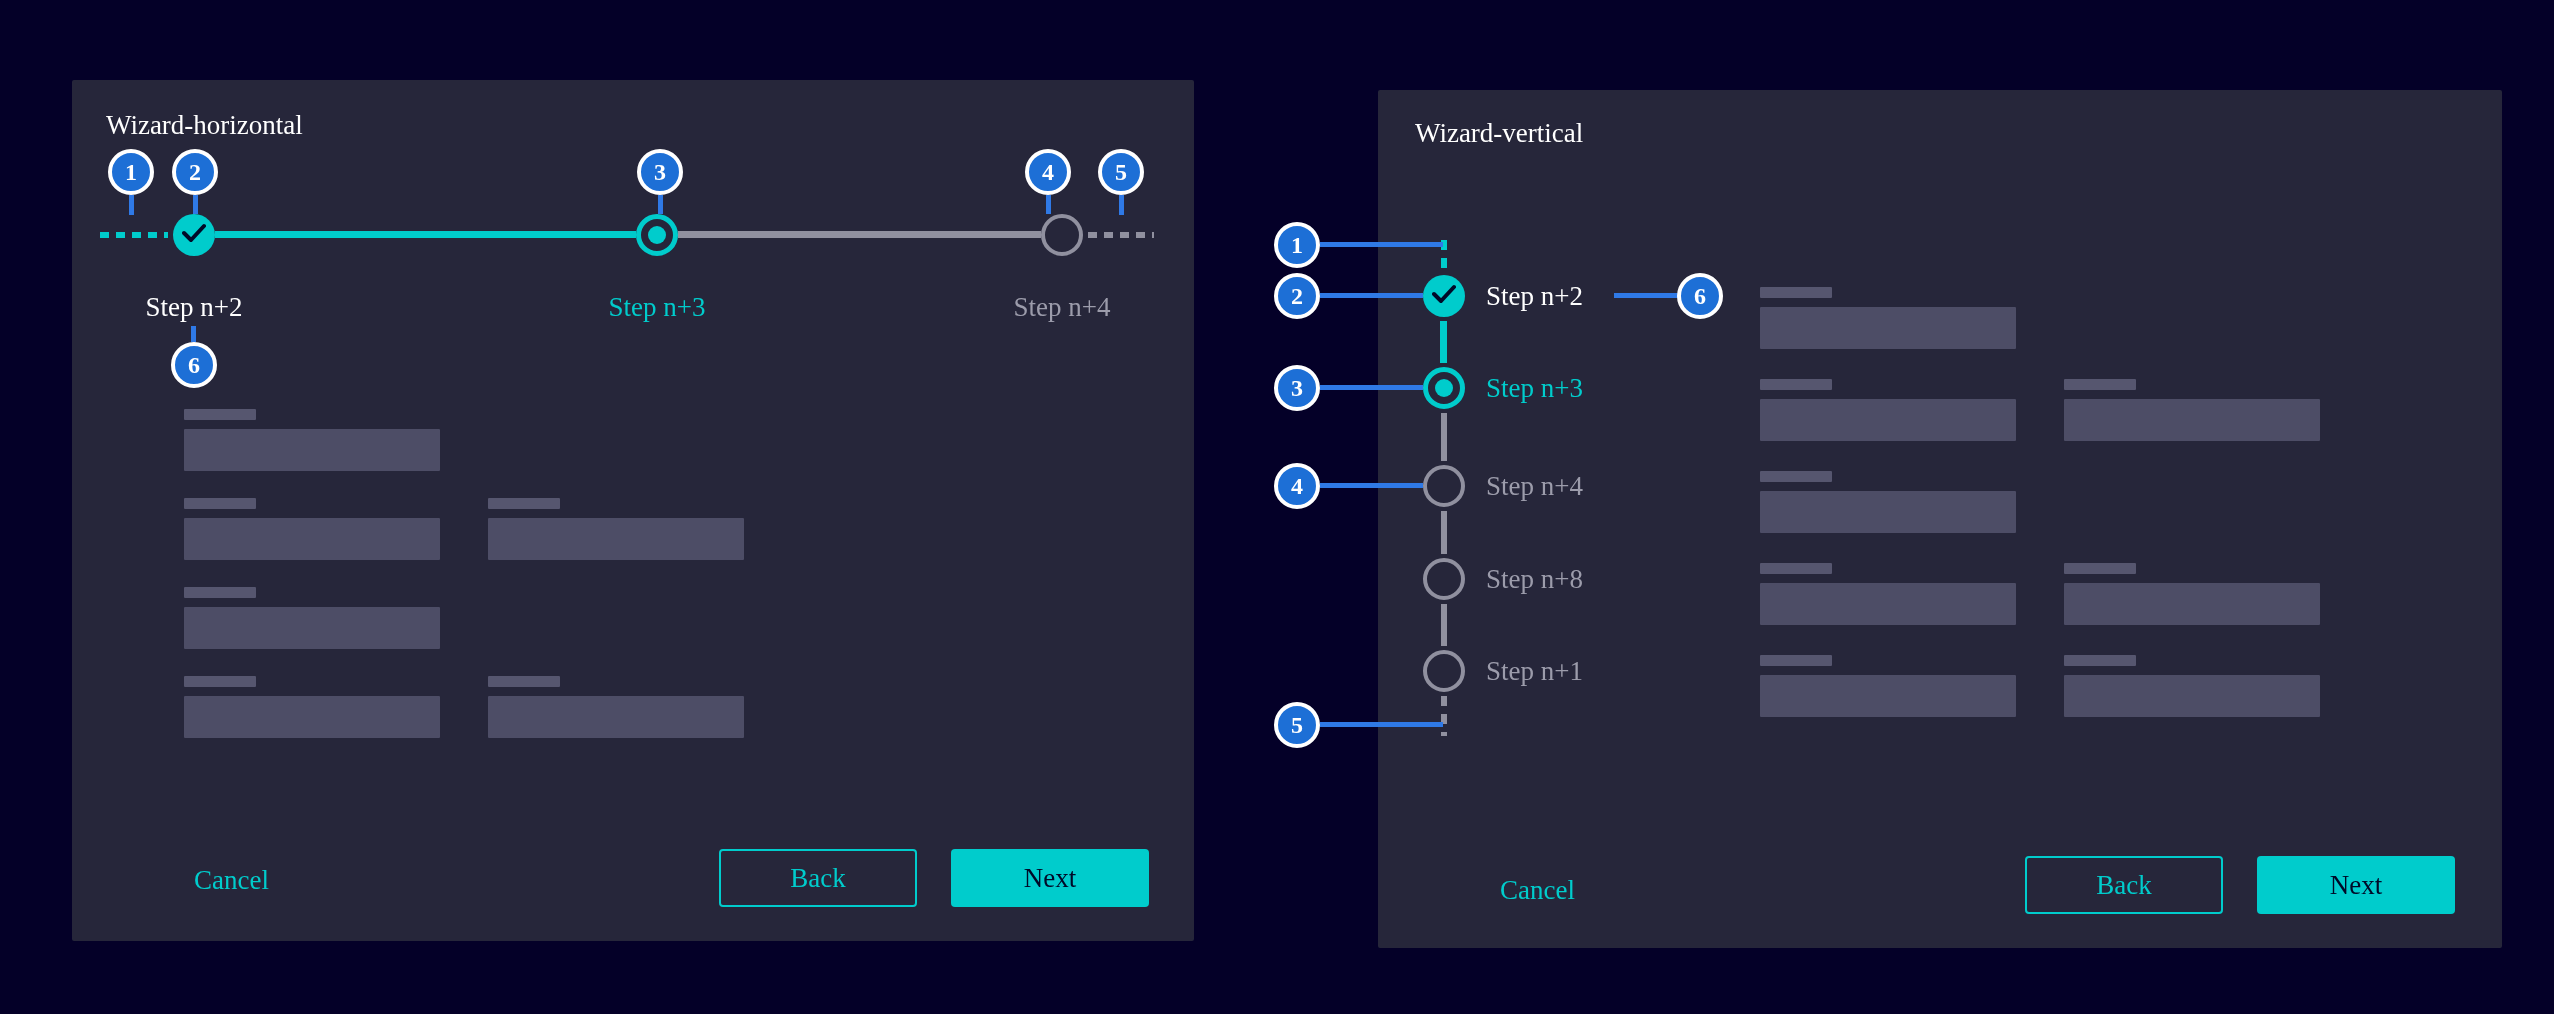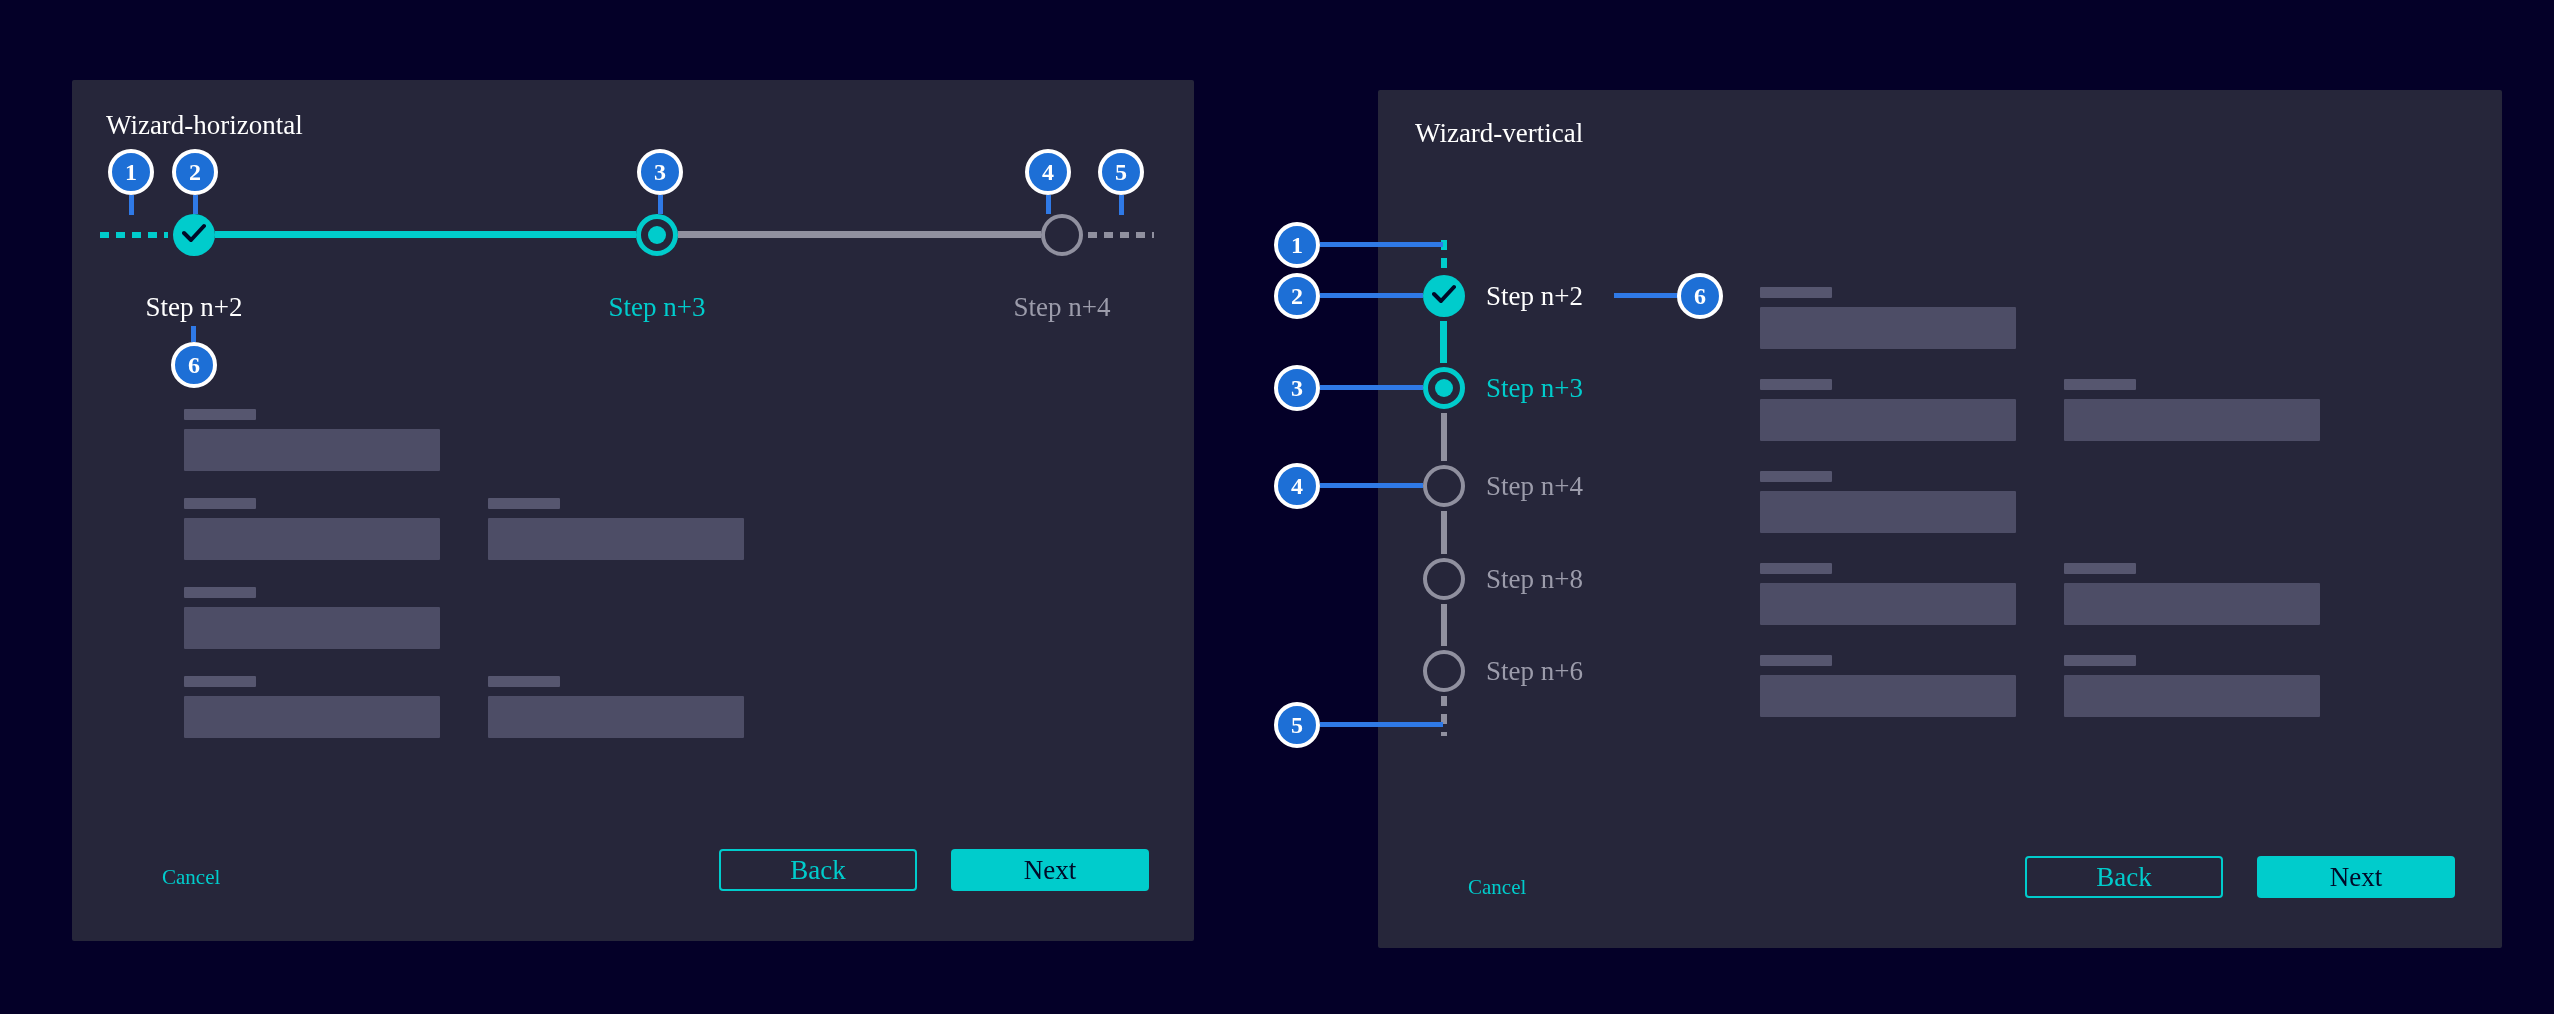--- a/index.html
+++ b/index.html
@@ -37,22 +37,22 @@
   .step-label.v{line-height:42px;}
   .step-label.completed{color:var(--text-white,#fff);}
   .step-label.current{color:var(--accent-teal,#0cc);}
   .step-label.upcoming{color:var(--inactive-text,#9c9cab);}
 
   
   .skel-label{position:absolute;width:72px;height:11px;border-radius:1px;background:var(--skeleton-label,#56566f);}
   .skel-bar{position:absolute;width:256px;height:42px;border-radius:1px;background:var(--skeleton-bar,#4d4d66);}
 
   
-  .cancel-link{position:absolute;color:var(--accent-teal,#0cc);font-size:21px;cursor:pointer;}
-  .btn{position:absolute;width:198px;height:42px;border-radius:4px;box-sizing:border-box;
+  .cancel-link{position:absolute;color:var(--accent-teal,#0cc);font-size:27px;cursor:pointer;margin-left:32px;}
+  .btn{position:absolute;width:198px;height:58px;border-radius:4px;box-sizing:border-box;
        display:flex;align-items:center;justify-content:center;font-size:27px;cursor:pointer;}
   .btn.outline{border:2px solid var(--accent-teal,#0cc);color:var(--accent-teal,#0cc);background:transparent;}
   .btn.filled{background:var(--accent-teal,#0cc);color:var(--button-text-dark,#000a28);}
 </style>
 </head>
 <body>
 
 <div class="canvas">
 
   <div class="panel" style="left:72px;top:80px;width:1122px;height:861px;">
@@ -142,21 +142,21 @@
     <div class="bar-v gray" style="left:63px;top:421px;height:43px;"></div>
     <div class="step-circle upcoming" style="left:45px;top:468px;"></div>
     <div class="bar-v gray" style="left:63px;top:514px;height:42px;"></div>
     <div class="step-circle upcoming" style="left:45px;top:560px;"></div>
     <div class="dash-v gray" style="left:63px;top:606px;height:40px;"></div>
 
     <div class="step-label v completed" style="left:108px;top:185px;">Step n+2</div>
     <div class="step-label v current" style="left:108px;top:277px;">Step n+3</div>
     <div class="step-label v upcoming" style="left:108px;top:375px;">Step n+4</div>
     <div class="step-label v upcoming" style="left:108px;top:468px;">Step n+8</div>
-    <div class="step-label v upcoming" style="left:108px;top:560px;">Step n+6</div>
+    <div class="step-label v upcoming" style="left:108px;top:560px;">Step n+1</div>
 
     <div class="conn-h" style="left:236px;top:203px;width:64px;"></div>
     <div class="badge" style="left:299px;top:183px;">6</div>
 
     <div class="skel-label" style="left:382px;top:197px;"></div>
     <div class="skel-bar" style="left:382px;top:217px;"></div>
 
     <div class="skel-label" style="left:382px;top:289px;"></div>
     <div class="skel-bar" style="left:382px;top:309px;"></div>
     <div class="skel-label" style="left:686px;top:289px;"></div>

